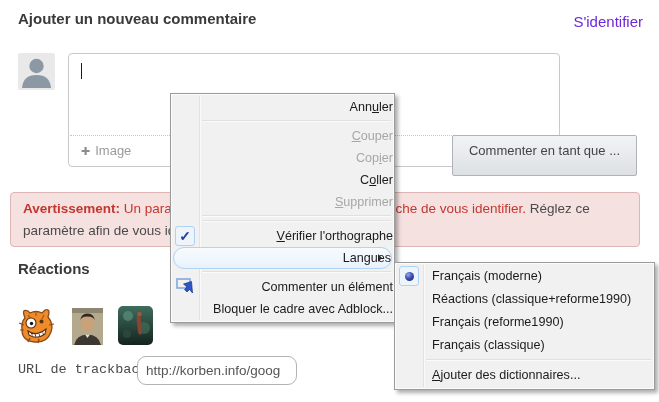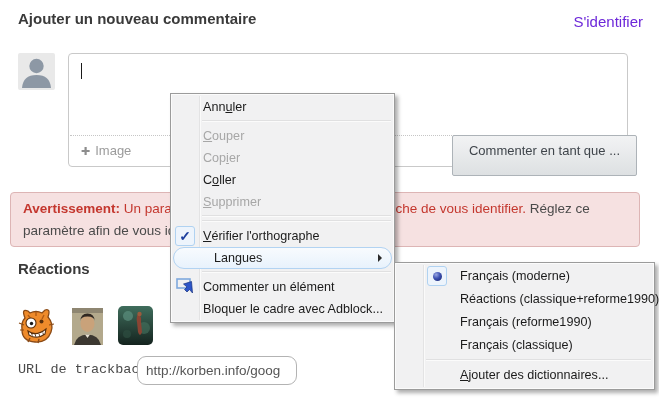--- a/index.html
+++ b/index.html
@@ -5,21 +5,21 @@
   html,body{margin:0;padding:0;background:#fff;}
   .page{position:relative;width:659px;height:402px;background:#fff;overflow:hidden;
         font-family:"Liberation Sans",sans-serif;color:#3a3a3a;}
 
   
   .page-title{position:absolute;left:18px;top:10px;font-size:15px;font-weight:bold;color:#3a3a3a;}
   .signin{position:absolute;right:16px;top:13px;font-size:15px;color:#6d28d9;cursor:pointer;}
 
   
   .user-avatar{position:absolute;left:18px;top:53px;width:37px;height:37px;background:#e9e9e9;border-radius:2px;}
-  .composer-box{position:absolute;left:68px;top:53px;width:560px;height:114px;box-sizing:border-box;
+  .composer-box{position:absolute;left:68px;top:53px;width:492px;height:114px;box-sizing:border-box;
                 border:1px solid #c9c9c9;border-radius:4px;background:#fff;}
   .text-caret{position:absolute;left:12px;top:9px;width:1px;height:16px;background:#1a1a1a;}
   .composer-divider{position:absolute;left:1px;right:1px;top:81px;border-top:1px dotted #c6c6c6;}
   .image-btn{position:absolute;left:12px;top:89px;font-size:13px;color:#9b9b9b;cursor:pointer;}
   .plus-icon{color:#8d8d8d;font-size:11px;margin-right:5px;}
   .comment-btn{position:absolute;left:452px;top:135px;width:185px;height:41px;box-sizing:border-box;
                background:linear-gradient(#f2f3f4,#dde0e2);border:1px solid #adb3b8;border-radius:2px;
                font-size:13px;color:#3f454b;text-align:center;line-height:29px;cursor:pointer;z-index:1;}
 
   
@@ -39,23 +39,23 @@
   .trackback-input{position:absolute;left:137px;top:356px;width:160px;height:29px;box-sizing:border-box;
                    border:1px solid #b3b3b3;border-radius:9px;padding:0 8px;font-size:13.5px;color:#555;
                    font-family:"Liberation Sans",sans-serif;background:#fff;}
 
   
   .menu{position:absolute;background:#f1f1f2;border:1px solid #9b9b9b;box-sizing:border-box;
         box-shadow:inset 0 0 0 1px #fbfbfb,3px 3px 4px rgba(0,0,0,.32);
         padding:2px 1px;font-size:12.6px;color:#1b1b1b;}
   .menu::before{content:"";position:absolute;left:28px;top:2px;bottom:2px;width:1px;
                 background:#e3e3e4;box-shadow:1px 0 0 #fafafa;}
-  #context-menu{left:170px;top:93px;width:225px;z-index:10;}
+  #context-menu{left:170px;top:93px;width:225px;z-index:10;text-align:right;}
   #language-submenu{left:394px;top:262px;width:261px;z-index:11;}
-  #language-submenu .menu-item{height:23px;line-height:23px;padding-left:36px;margin-left:28px;}
+  #language-submenu .menu-item{height:23px;line-height:23px;padding-left:36px;}
   .menu-item{position:relative;height:22px;line-height:22px;padding-left:31px;white-space:nowrap;cursor:default;}
   .menu-item.disabled{color:#a7a7a7;}
   .menu-item.hover{margin:0 1px;border:1px solid #b2d3f2;border-radius:11px;
                    background:linear-gradient(#f8fbfe,#e8f2fc);height:20px;line-height:20px;padding-left:40px;}
   .menu-sep{height:0;border-top:1px solid #e0e0e1;border-bottom:1px solid #fbfbfb;margin:2px 2px 3px 30px;}
   .submenu-arrow{position:absolute;right:9px;top:50%;margin-top:-4px;width:0;height:0;
                  border-left:4px solid #2a2a2a;border-top:4px solid transparent;border-bottom:4px solid transparent;}
   .icon-slot{position:absolute;left:3px;top:0;width:22px;height:22px;}
   .check-box{position:absolute;left:0;top:1px;width:20px;height:20px;box-sizing:border-box;
              border:1px solid #b0d2f1;border-radius:3px;background:#edf4fc;

